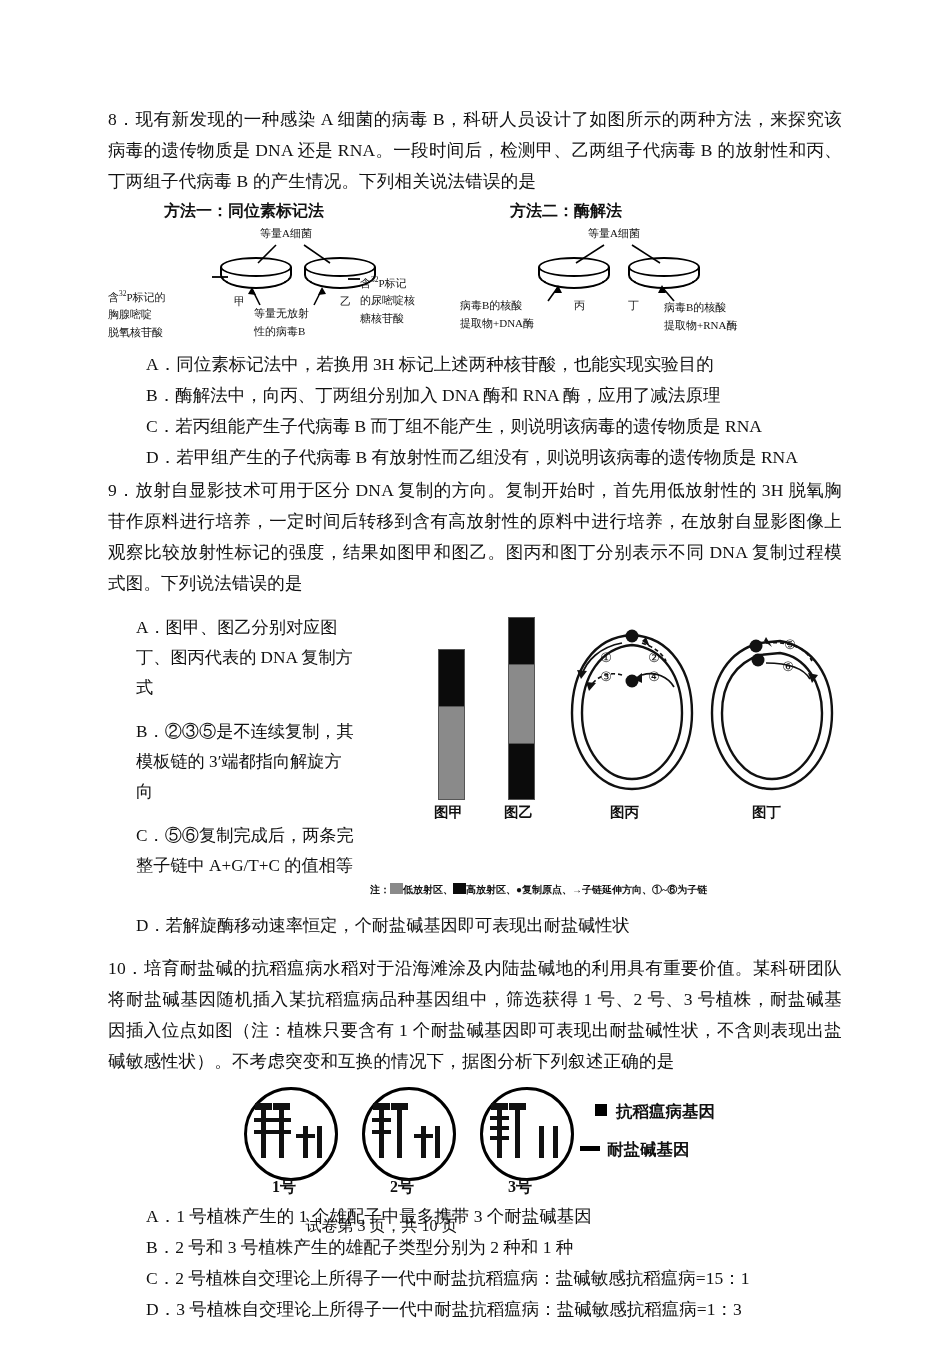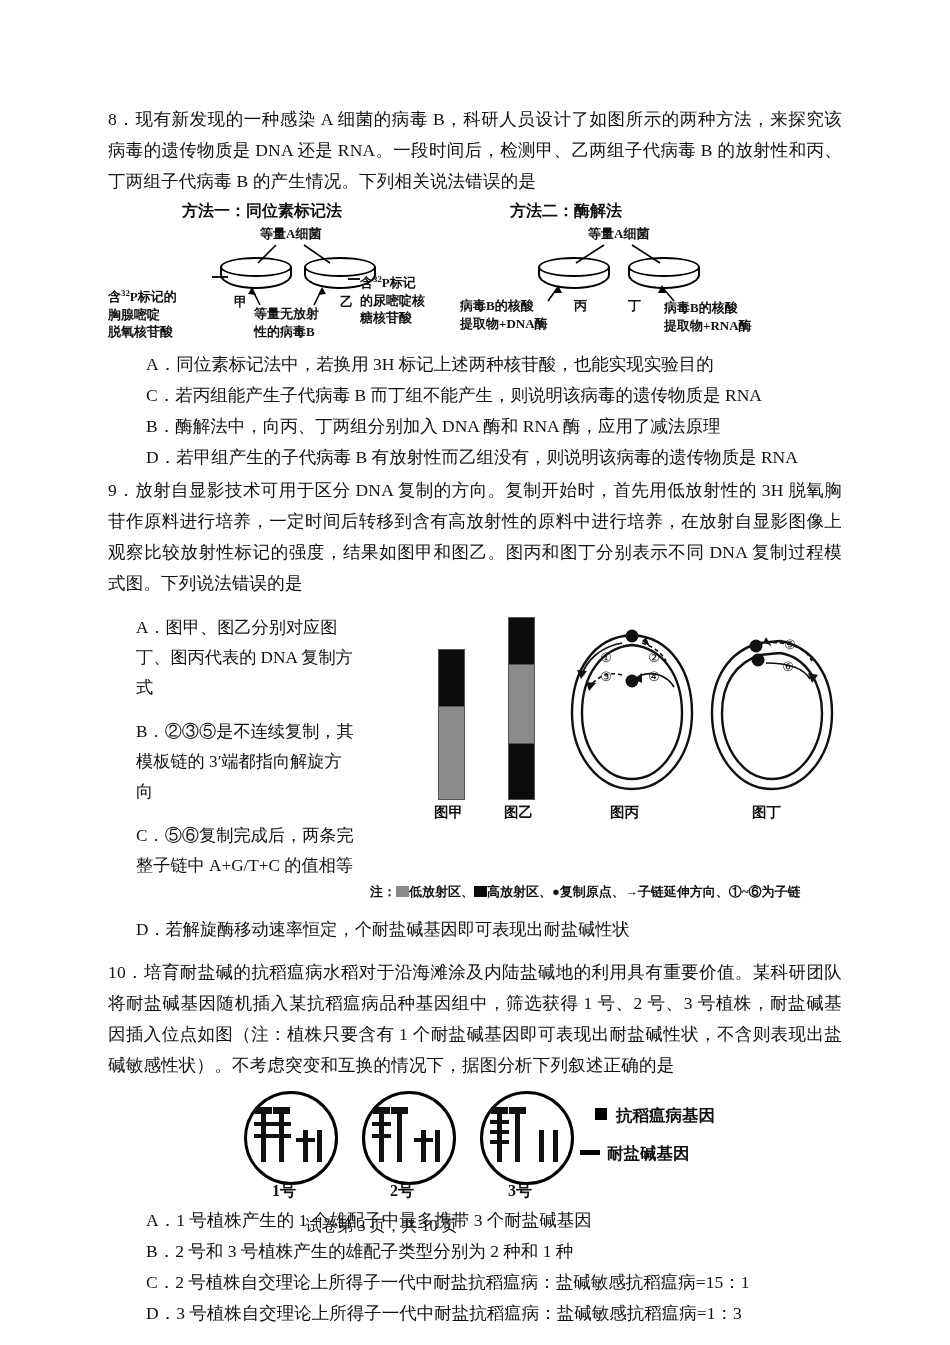--- a/index.html
+++ b/index.html
@@ -17,21 +17,21 @@
   .q { font-size:17.5px; line-height:31px; text-align:justify; letter-spacing:0.2px; }
   .q-body { text-indent:0; }
   .opt { font-size:17.5px; line-height:31px; margin-left:38px; }
   .opt-narrow { font-size:17.2px; line-height:30px; margin-left:38px;margin-top:14px; }
 
   sup { font-size:0.68em; vertical-align:super; }
 
   
   .fig8 { position:relative; height:148px; margin-top:4px; }
   .m-title { position:absolute; font-weight:bold; font-size:16px; font-family:"Liberation Serif",serif; }
-  .flab { position:absolute; font-size:13px; line-height:17.5px; font-weight:bold;
+  .flab { position:absolute; font-size:11px; line-height:17.5px; font-weight:normal;
           font-family:"Liberation Serif",serif; white-space:nowrap; }
 
   
   .dish { position:absolute; width:74px; height:40px; }
   .dish .body {
      position:absolute; left:0; top:10px; width:72px; height:22px;
      border:2px solid #000; border-top:none; background:#fff; box-sizing:border-box;
      border-radius:0 0 36px 36px / 0 0 14px 14px;
   }
   .dish .rim {
@@ -43,21 +43,21 @@
   
   .q9wrap { position:relative; }
   .q9-left { width:248px; }
   .q9-fig { position:absolute; left:258px; top:0px; width:476px; height:208px; }
 
   .bar { position:absolute; width:27px; border:1px solid #555; box-sizing:border-box; }
   .seg-dark { background:#0b0b0b; }
   .seg-gray { background:#8a8a8a; }
   .figcap { position:absolute; font-size:14.5px; font-weight:bold; font-family:"Liberation Serif",serif; }
 
-  .note { font-size:13px; font-weight:bold; font-family:"Liberation Serif",serif;
+  .note { font-size:10px; font-weight:bold; font-family:"Liberation Serif",serif;
           white-space:nowrap; }
   .swatch { display:inline-block; width:13px; height:11px; vertical-align:-1px; }
   .sw-gray { background:#8a8a8a; }
   .sw-dark { background:#0b0b0b; }
 
   
   .fig10 { position:relative; height:116px; margin-top:8px; }
   .cell { position:absolute; width:88px; height:88px; border:3px solid #000; border-radius:50%; }
   .cellcap { position:absolute; font-size:16px; font-weight:bold; font-family:"Liberation Serif",serif; }
   .legend-row { position:absolute; font-size:16.5px; font-weight:bold; font-family:"Liberation Serif",serif; white-space:nowrap; }
@@ -71,21 +71,21 @@
 <body>
 
 <div class="page">
  <div class="content">
 
   <div class="q q-body">
     <span>8．</span><span>现有新发现的一种感染 A 细菌的病毒 B，科研人员设计了如图所示的两种方法，来探究该病毒的遗传物质是 DNA 还是 RNA。一段时间后，检测甲、乙两组子代病毒 B 的放射性和丙、丁两组子代病毒 B 的产生情况。下列相关说法错误的是</span>
   </div>
 
   <div class="fig8">
-    <div class="m-title" style="left:74px; top:0px;">方法一：同位素标记法</div>
+    <div class="m-title" style="left:56px; top:0px;">方法一：同位素标记法</div>
     <div class="m-title" style="left:402px; top:0px;">方法二：酶解法</div>
 
     <div class="flab" style="left:152px; top:24px;">等量A细菌</div>
     <div class="flab" style="left:480px; top:24px;">等量A细菌</div>
 
     <div class="flab" style="left:0px; top:68px;margin-top:16px;">
       <span>含</span><sup>32</sup><span>P标记的</span><br>
       <span>胸腺嘧啶</span><br>
       <span>脱氧核苷酸</span>
     </div>
@@ -150,22 +150,22 @@
       <path d="M524,44 L552,62" stroke="#000" stroke-width="1.6" fill="none"></path>
 
       <path d="M440,100 L450,86" stroke="#000" stroke-width="1.6" fill="none"></path>
       <polygon points="450,84 454,92 446,92" fill="#000"></polygon>
       <path d="M566,100 L554,86" stroke="#000" stroke-width="1.6" fill="none"></path>
       <polygon points="554,84 558,92 550,92" fill="#000"></polygon>
     </svg>
   </div>
 
   <div class="opt">A．同位素标记法中，若换用 3H 标记上述两种核苷酸，也能实现实验目的</div>
+  <div class="opt">B．酶解法中，向丙、丁两组分别加入 DNA 酶和 RNA 酶，应用了减法原理</div>
   <div class="opt">C．若丙组能产生子代病毒 B 而丁组不能产生，则说明该病毒的遗传物质是 RNA</div>
-  <div class="opt">B．酶解法中，向丙、丁两组分别加入 DNA 酶和 RNA 酶，应用了减法原理</div>
   <div class="opt">D．若甲组产生的子代病毒 B 有放射性而乙组没有，则说明该病毒的遗传物质是 RNA</div>
 
   <div class="q q-body" style="margin-top:2px;">
     <span>9．</span><span>放射自显影技术可用于区分 DNA 复制的方向。复制开始时，首先用低放射性的 3H 脱氧胸苷作原料进行培养，一定时间后转移到含有高放射性的原料中进行培养，在放射自显影图像上观察比较放射性标记的强度，结果如图甲和图乙。图丙和图丁分别表示不同 DNA 复制过程模式图。下列说法错误的是</span>
   </div>
 
   <div class="q9wrap">
     <div class="q9-left">
       <div class="opt-narrow" style="margin-left:28px;">A．图甲、图乙分别对应图丁、图丙代表的 DNA 复制方式</div>
       <div class="opt-narrow" style="margin-left:28px;">B．②③⑤是不连续复制，其模板链的 3′端都指向解旋方向</div>

